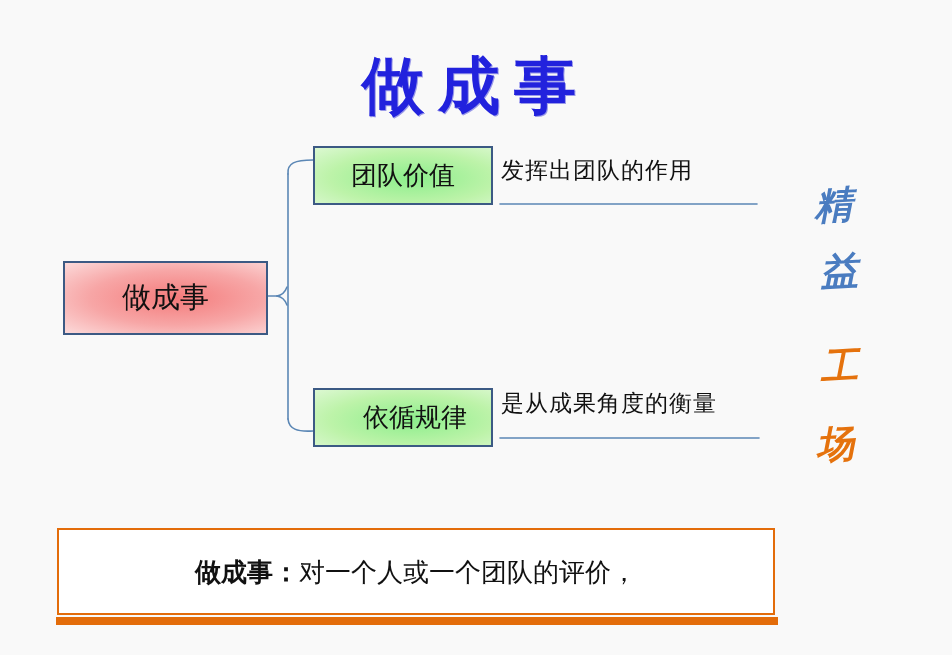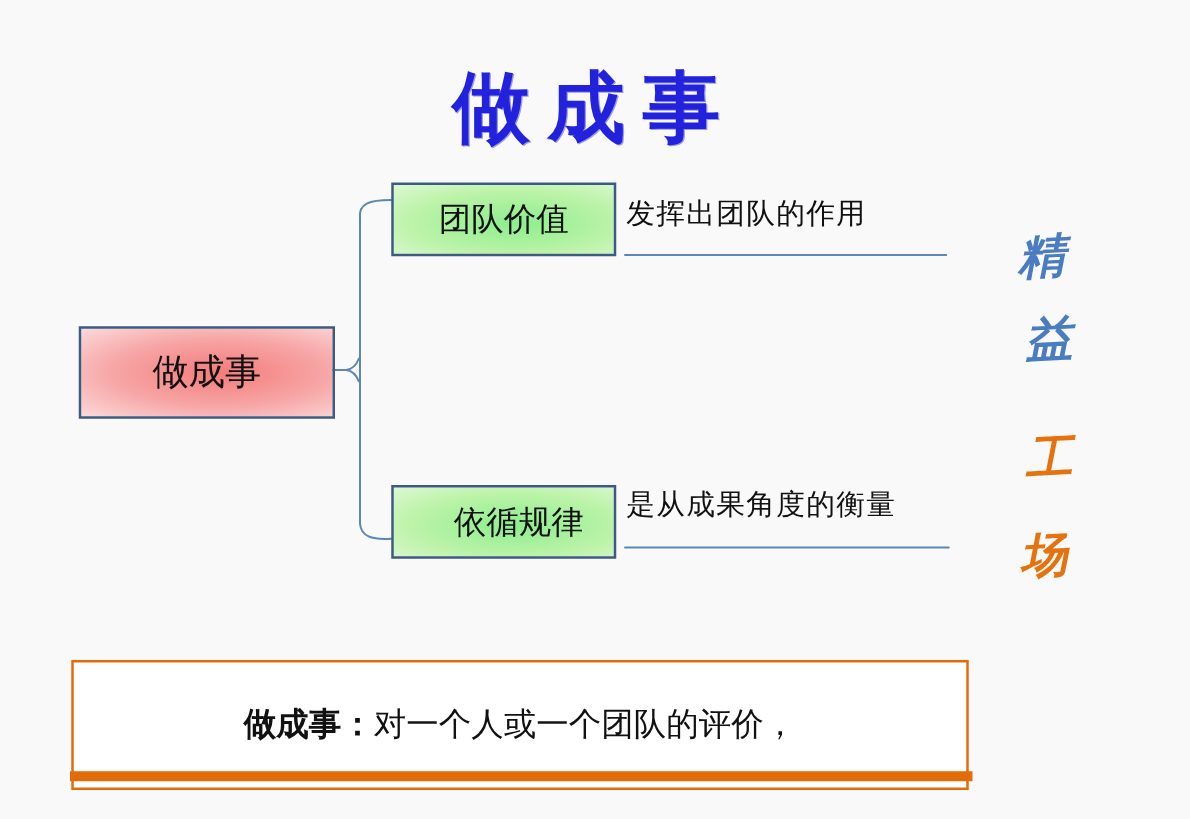--- a/index.html
+++ b/index.html
@@ -89,21 +89,21 @@
   .lc0 { left: 814px; top: 180px; }
   .lc1 { left: 820px; top: 246px; }
   .lc2 { left: 820px; top: 341px; }
   .lc3 { left: 816px; top: 419px; }
 
   
   .summary-note {
     left: 57px;
     top: 528px;
     width: 718px;
-    height: 104px;
+    height: 87px;
     background: #ffffff;
     border: 2px solid #e36c0a;
     box-sizing: border-box;
     display: flex;
     flex-direction: column;
     justify-content: center;
     text-align: center;
     font-size: 26px;
     line-height: 36px;
   }

